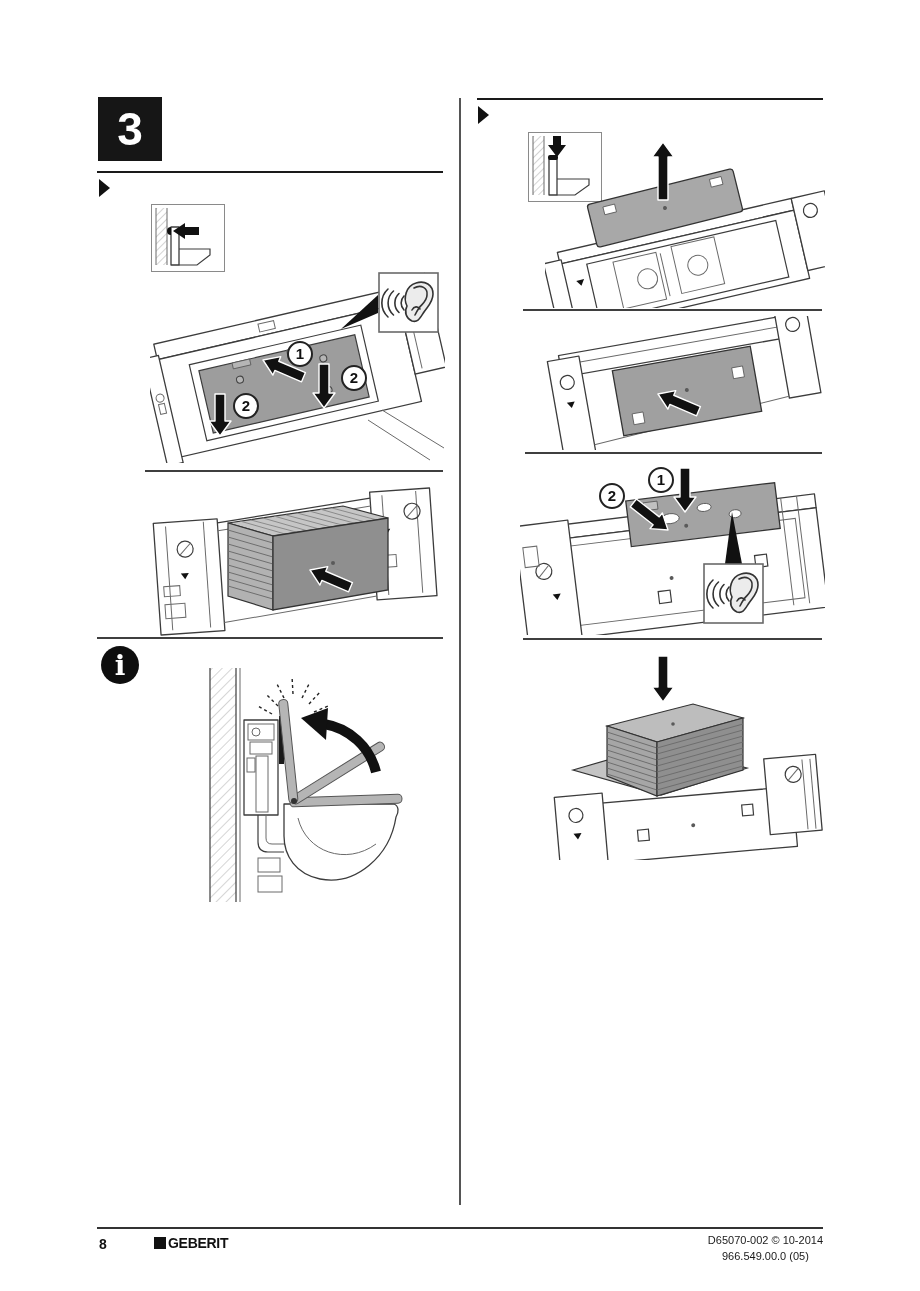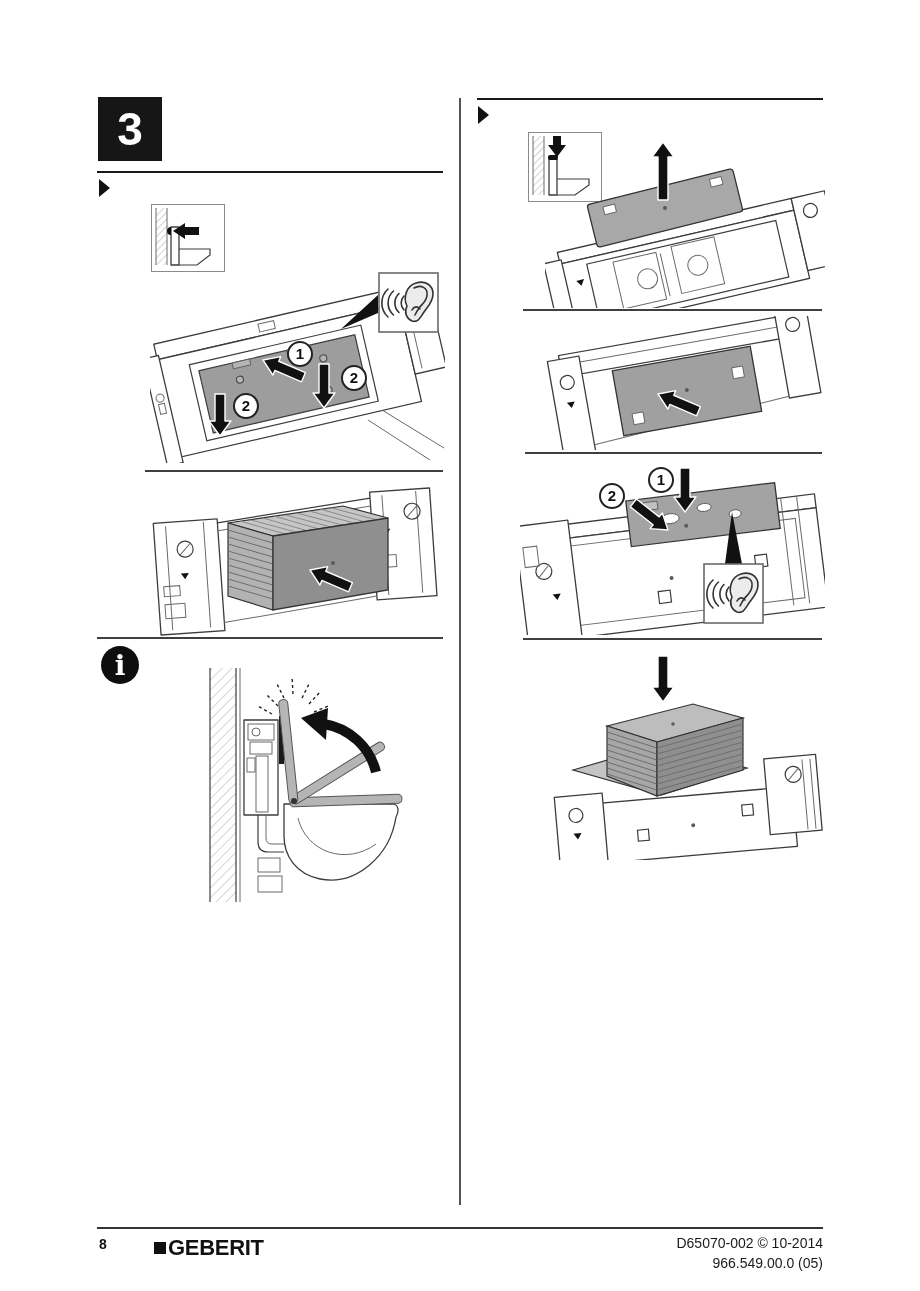--- a/index.html
+++ b/index.html
@@ -12,23 +12,23 @@
   .tri{position:absolute;width:0;height:0;border-left:11px solid #111;
        border-top:9px solid transparent;border-bottom:9px solid transparent;}
   .step{position:absolute;left:98px;top:97px;width:64px;height:64px;background:#161616;color:#fff;
         display:flex;align-items:center;justify-content:center;font-size:46px;font-weight:bold;}
   .iconbox{position:absolute;border:1.5px solid #8a8a8a;background:#fff;}
   .infoc{position:absolute;left:101px;top:646px;width:38px;height:38px;border-radius:50%;background:#0e0e0e;
          color:#fff;display:flex;align-items:center;justify-content:center;
          font-family:"DejaVu Serif",serif;font-size:28px;font-weight:bold;}
   .pagenum{position:absolute;left:99px;top:1236px;font-size:14px;font-weight:bold;}
   .brand{position:absolute;left:154px;top:1235px;display:flex;align-items:center;
-         font-size:22px;font-weight:bold;letter-spacing:-0.3px;}
+         font-size:14px;font-weight:bold;letter-spacing:-0.3px;}
   .brand .sq{width:12px;height:12px;background:#111;display:inline-block;margin-right:2px;}
-  .docrefs{position:absolute;right:97px;top:1233px;text-align:right;font-size:14px;line-height:1.45;color:#1a1a1a;}
+  .docrefs{position:absolute;right:97px;top:1233px;text-align:center;font-size:11px;line-height:1.45;color:#1a1a1a;}
   
   .ln{fill:#fff;stroke:#3c3c3c;stroke-width:1.3;stroke-linejoin:round;}
   .lnn{fill:none;stroke:#3c3c3c;stroke-width:1.2;}
   .lnt{fill:none;stroke:#6a6a6a;stroke-width:1;}
   .gry{fill:#9d9d9d;stroke:#3c3c3c;stroke-width:1.2;}
   .blk{fill:#111;stroke:#fff;stroke-width:1.4;stroke-linejoin:round;}
   .wedge{fill:#111;}
   .callout circle{fill:#fff;stroke:#222;stroke-width:2;}
   .callout text{font:bold 15px "Liberation Sans",sans-serif;fill:#111;text-anchor:middle;}
   .earln{fill:none;stroke:#333;stroke-width:1.6;stroke-linecap:round;}

